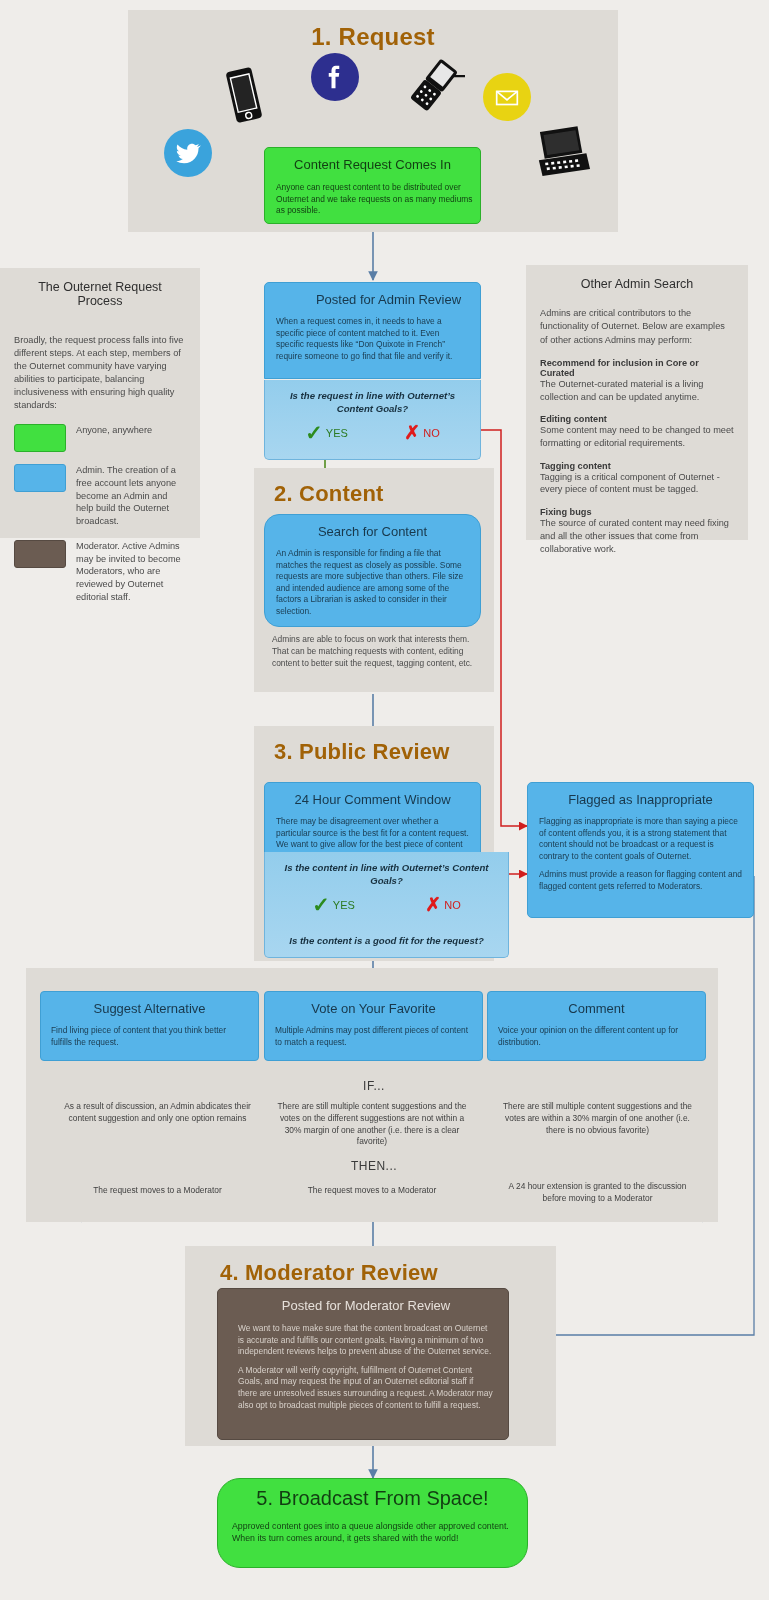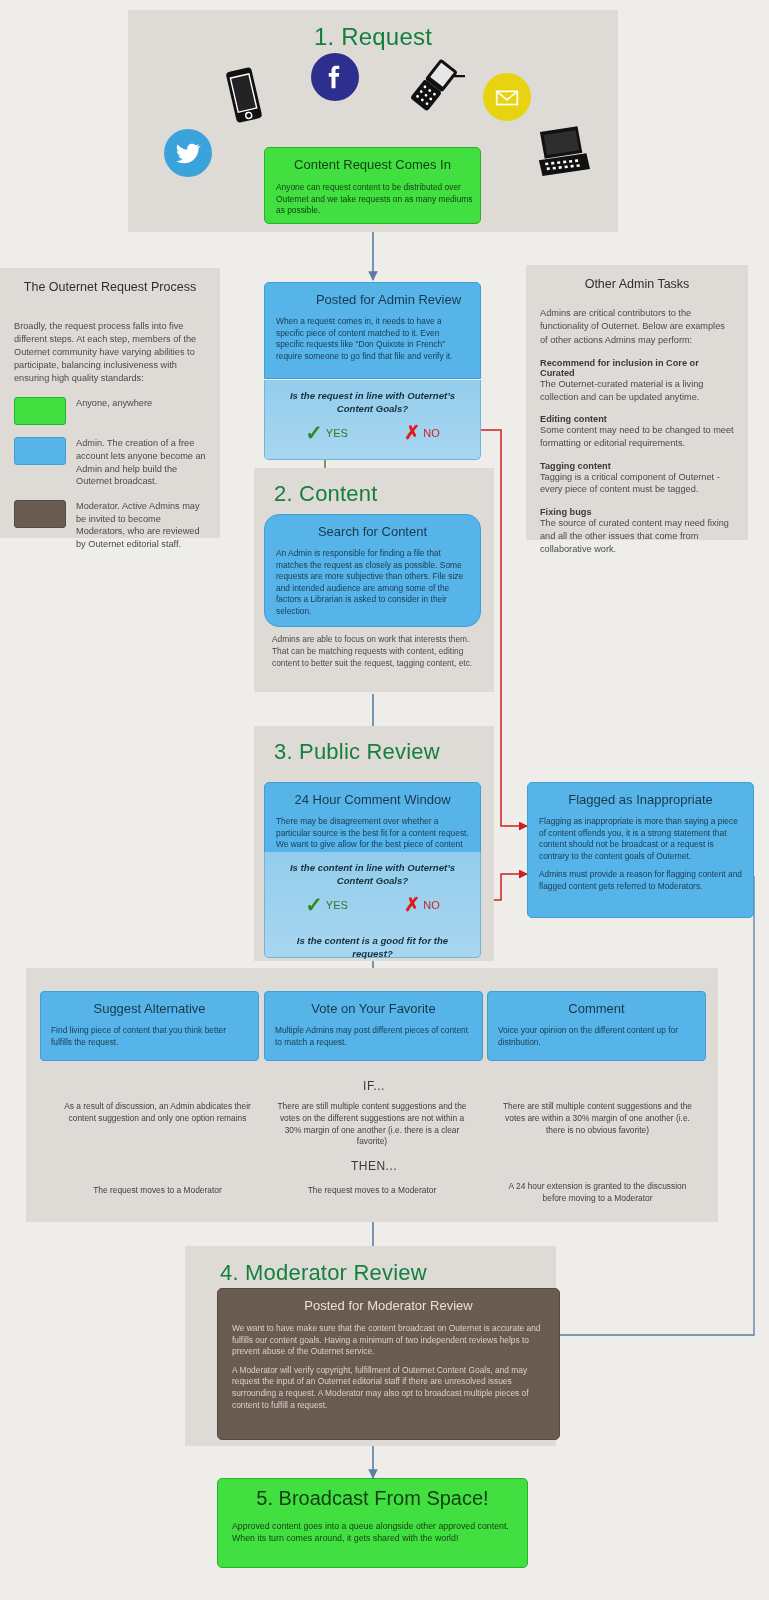--- a/index.html
+++ b/index.html
@@ -10,21 +10,21 @@
     font-family: "Liberation Sans", sans-serif;
     color: #3b3b3b;
     overflow: hidden;
     position: relative;
   }
   .canvas { position: relative; width: 769px; height: 1600px; }
 
   
   .panel { position:absolute; background:#dedbd6; }
 
-  .sec-title { font-size:22px; font-weight:400; color:#15803d; letter-spacing:.2px; }
+  .sec-title { font-size:22px; font-weight:700; color:#a16207; letter-spacing:.2px; }
   .sec-title.center { text-align:center; }
 
   
   .card { position:absolute; border-radius:5px; }
   .card .card-title { text-align:center; font-weight:400; }
   .card .card-body { font-size:8.4px; line-height:1.38; }
   .card p { margin:0 0 7px 0; }
   .card p:last-child { margin-bottom:0; }
 
   .card.green { background:#41e040; border:1px solid #2bb02a; }
@@ -217,40 +217,40 @@
         </g>
       </g>
     </svg>
   </div>
 
   <div class="card green" style="left:264px; top:147px; width:217px; height:77px;">
     <div class="card-title" style="padding-top:9px;">Content Request Comes In</div>
     <div class="card-body" style="padding:10px 3px 0 11px;">Anyone can request content to be distributed over Outernet and we take requests on as many mediums as possible.</div>
   </div>
 
-  <div class="panel" style="left:0px; top:268px; width:220px; height:270px; padding:12px 14px;">
+  <div class="panel" style="left:0px; top:268px; width:200px; height:270px; padding:12px 14px;">
     <div class="legend-title">The Outernet Request Process</div>
     <div class="legend-intro" style="margin-top:26px;">Broadly, the request process falls into five different steps. At each step, members of the Outernet community have varying abilities to participate, balancing inclusiveness with ensuring high quality standards:</div>
 
     <div class="legend-row">
       <div class="swatch sw-green"></div>
       <div class="legend-txt">Anyone, anywhere</div>
     </div>
     <div class="legend-row">
       <div class="swatch sw-blue"></div>
       <div class="legend-txt">Admin. The creation of a free account lets anyone become an Admin and help build the Outernet broadcast.</div>
     </div>
     <div class="legend-row">
       <div class="swatch sw-brown"></div>
       <div class="legend-txt">Moderator. Active Admins may be invited to become Moderators, who are reviewed by Outernet editorial staff.</div>
     </div>
   </div>
 
   <div class="panel" style="left:526px; top:265px; width:222px; height:275px; padding:12px 14px;">
-    <div class="oat-title">Other Admin Tasks</div>
+    <div class="oat-title">Other Admin Search</div>
     <div class="oat-intro" style="margin-top:16px;">Admins are critical contributors to the functionality of Outernet. Below are examples of other actions Admins may perform:</div>
 
     <div class="oat-item">
       <div class="oat-h">Recommend for inclusion in Core or Curated</div>
       <div class="oat-p">The Outernet-curated material is a living collection and can be updated anytime.</div>
     </div>
     <div class="oat-item">
       <div class="oat-h">Editing content</div>
       <div class="oat-p">Some content may need to be changed to meet formatting or editorial requirements.</div>
     </div>
@@ -291,21 +291,21 @@
   </div>
   <div style="position:absolute; left:272px; top:633px; width:205px; font-size:8.4px; line-height:1.45; color:#4a4a4a;">Admins are able to focus on work that interests them. That can be matching requests with content, editing content to better suit the request, tagging content, etc.</div>
 
   <div class="panel" style="left:254px; top:726px; width:240px; height:235px; padding:0 10px;">
     <div class="sec-title" style="padding-top:13px; padding-left:10px;">3. Public Review</div>
   </div>
   <div class="card blue" style="left:264px; top:782px; width:217px; height:85px; border-radius:5px 5px 0 0;">
     <div class="card-title" style="padding-top:9px;">24 Hour Comment Window</div>
     <div class="card-body" style="padding:9px 11px 0 11px;">There may be disagreement over whether a particular source is the best fit for a content request. We want to give allow for the best piece of content to rise to the top.</div>
   </div>
-  <div class="decision" style="left:264px; top:852px; width:217px; height:106px; padding:10px 12px 0 12px; border:1px solid #6fb4dd; border-top:none;">
+  <div class="decision" style="left:264px; top:852px; width:245px; height:106px; padding:10px 12px 0 12px; border:1px solid #6fb4dd; border-top:none;">
     <div class="q">Is the content in line with Outernet’s Content Goals?</div>
     <div class="yesno">
       <div class="opt">
         <span class="check">✓</span>
         <span class="yes-lbl">YES</span>
       </div>
       <div class="opt">
         <span class="cross">✗</span>
         <span class="no-lbl">NO</span>
       </div>
@@ -343,26 +343,26 @@
   <div class="colcell" style="left:272px; top:1101px; width:200px;">There are still multiple content suggestions and the votes on the different suggestions are not within a 30% margin of one another (i.e. there is a clear favorite)</div>
   <div class="colcell" style="left:500px; top:1101px; width:195px;">There are still multiple content suggestions and the votes are within a 30% margin of one another (i.e. there is no obvious favorite)</div>
 
   <div class="colcell" style="left:60px; top:1185px; width:195px;">The request moves to a Moderator</div>
   <div class="colcell" style="left:272px; top:1185px; width:200px;">The request moves to a Moderator</div>
   <div class="colcell" style="left:500px; top:1181px; width:195px;">A 24 hour extension is granted to the discussion before moving to a Moderator</div>
 
   <div class="panel" style="left:185px; top:1246px; width:371px; height:200px; padding:0 10px;">
     <div class="sec-title" style="padding-top:14px; padding-left:25px;">4. Moderator Review</div>
   </div>
-  <div class="card brown" style="left:217px; top:1288px; width:343px; height:152px;">
+  <div class="card brown" style="left:217px; top:1288px; width:292px; height:152px;padding-left:6px;">
     <div class="card-title" style="padding-top:9px;">Posted for Moderator Review</div>
     <div class="card-body" style="padding:10px 14px 0 14px;">
       <p>We want to have make sure that the content broadcast on Outernet is accurate and fulfills our content goals. Having a minimum of two independent reviews helps to prevent abuse of the Outernet service.</p>
       <p>A Moderator will verify copyright, fulfillment of Outernet Content Goals, and may request the input of an Outernet editorial staff if there are unresolved issues surrounding a request. A Moderator may also opt to broadcast multiple pieces of content to fulfill a request.</p>
     </div>
   </div>
 
-  <div class="card green" style="left:217px; top:1478px; width:311px; height:90px;">
+  <div class="card green" style="left:217px; top:1478px; width:311px; height:90px;border-radius:23px;">
     <div class="card-title" style="padding-top:8px; font-size:20px;">5. Broadcast From Space!</div>
     <div class="card-body" style="padding:10px 14px 0 14px; font-size:8.8px;">Approved content goes into a queue alongside other approved content. When its turn comes around, it gets shared with the world!</div>
   </div>
 
 </div>
 
 </body></html>

